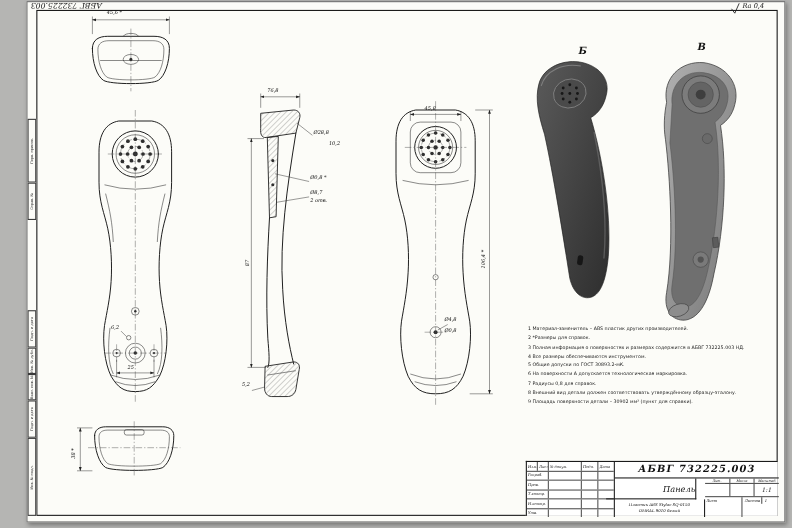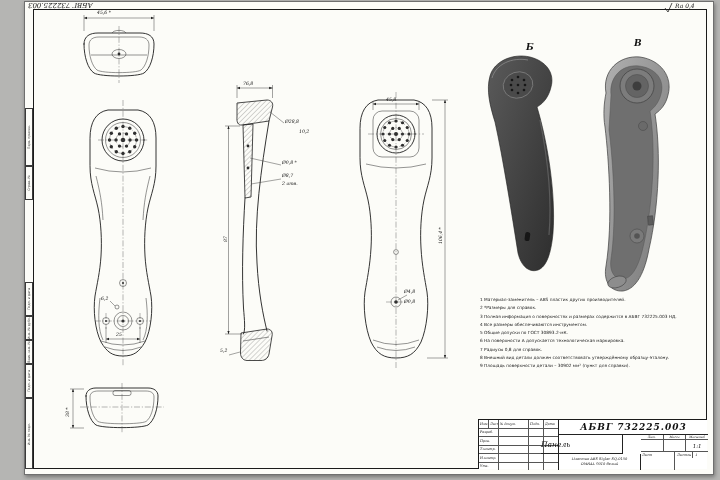--- a/index.html
+++ b/index.html
@@ -43,22 +43,22 @@
              display:flex; flex-direction:column; }
   .tb-row { flex:1; display:flex; border-bottom:.5px solid #555; }
   .tb-row:last-child { border-bottom:none; }
   .tb-c { border-right:.5px solid #555; font-size:3.3px; font-style:italic; display:flex;
           align-items:center; padding-left:1px; overflow:hidden; white-space:nowrap; }
   .w10{width:10px}.w15{width:15px}.w20{width:20px}.w30{width:30px}
   .fillc{flex:1;border-right:none}
   .tb-desig { position:absolute; left:80px; top:0; width:149px; height:15px; border-bottom:1px solid #222;
               display:flex; align-items:center; justify-content:center; font:italic 600 9px "DejaVu Serif", serif;
               letter-spacing:1px; }
-  .tb-name  { position:absolute; left:62px; top:15px; width:82px; height:19px; border-right:1px solid #222;
-              border-bottom:1px solid #222; display:flex; align-items:center; justify-content:flex-start;
+  .tb-name  { position:absolute; left:72px; top:15px; width:82px; height:19px; border-right:1px solid #222;
+              border-bottom:1px solid #222; display:flex; align-items:center; justify-content:flex-end;
               font:italic 7.5px "DejaVu Serif", serif; }
   .tb-material { position:absolute; left:80px; top:34px; width:82px; height:16px; border-right:1px solid #222;
                  display:flex; flex-direction:column; align-items:center; justify-content:center;
                  font-size:3.6px; font-style:italic; text-align:center; line-height:1.4; }
   .tb-right { position:absolute; left:162px; top:15px; width:67px; height:35px; }
   .tbr-hdr { display:flex; height:5px; border-bottom:.5px solid #555; font-size:3px; font-style:italic; }
   .tbr-hdr span { flex:1; border-right:.5px solid #555; text-align:center; overflow:hidden; }
   .tbr-hdr span:last-child { border-right:none; }
   .tbr-val { display:flex; height:12px; border-bottom:.5px solid #555; }
   .tbr-val span { flex:1; border-right:.5px solid #555; display:flex; align-items:center; justify-content:center;

